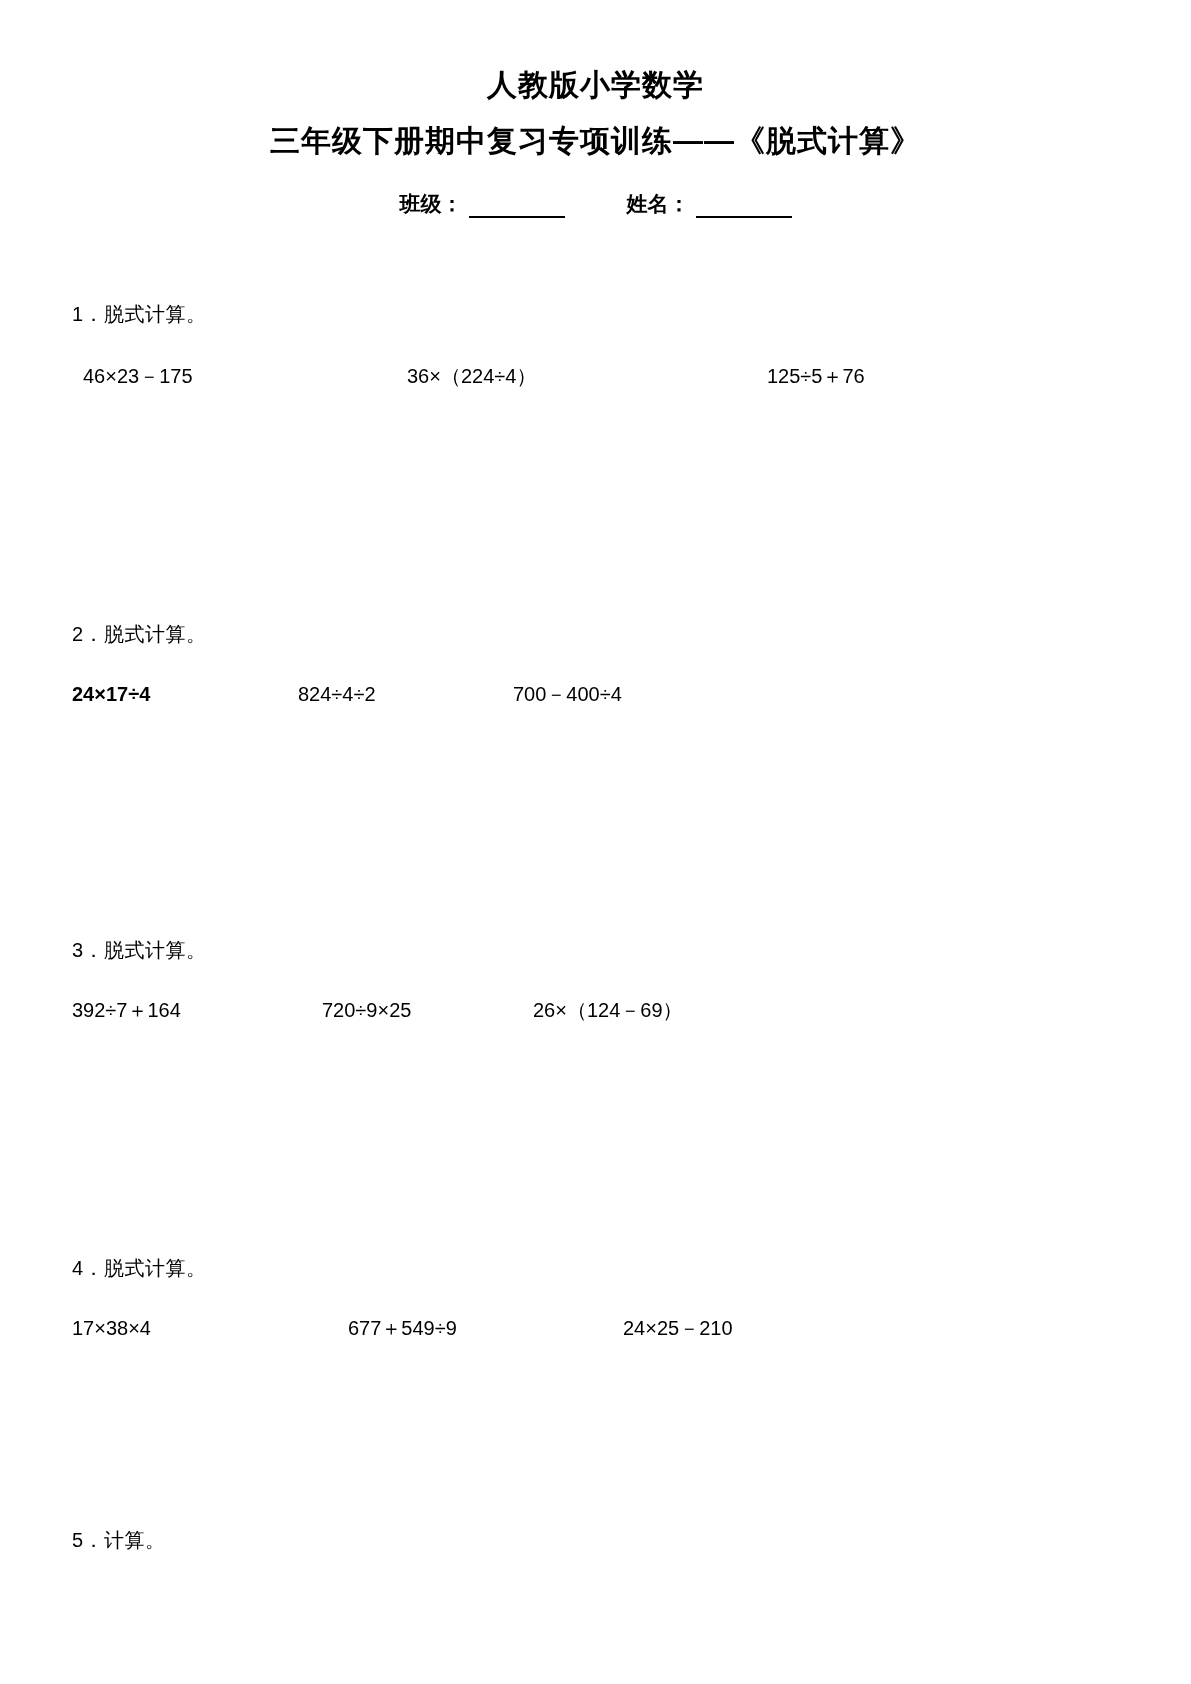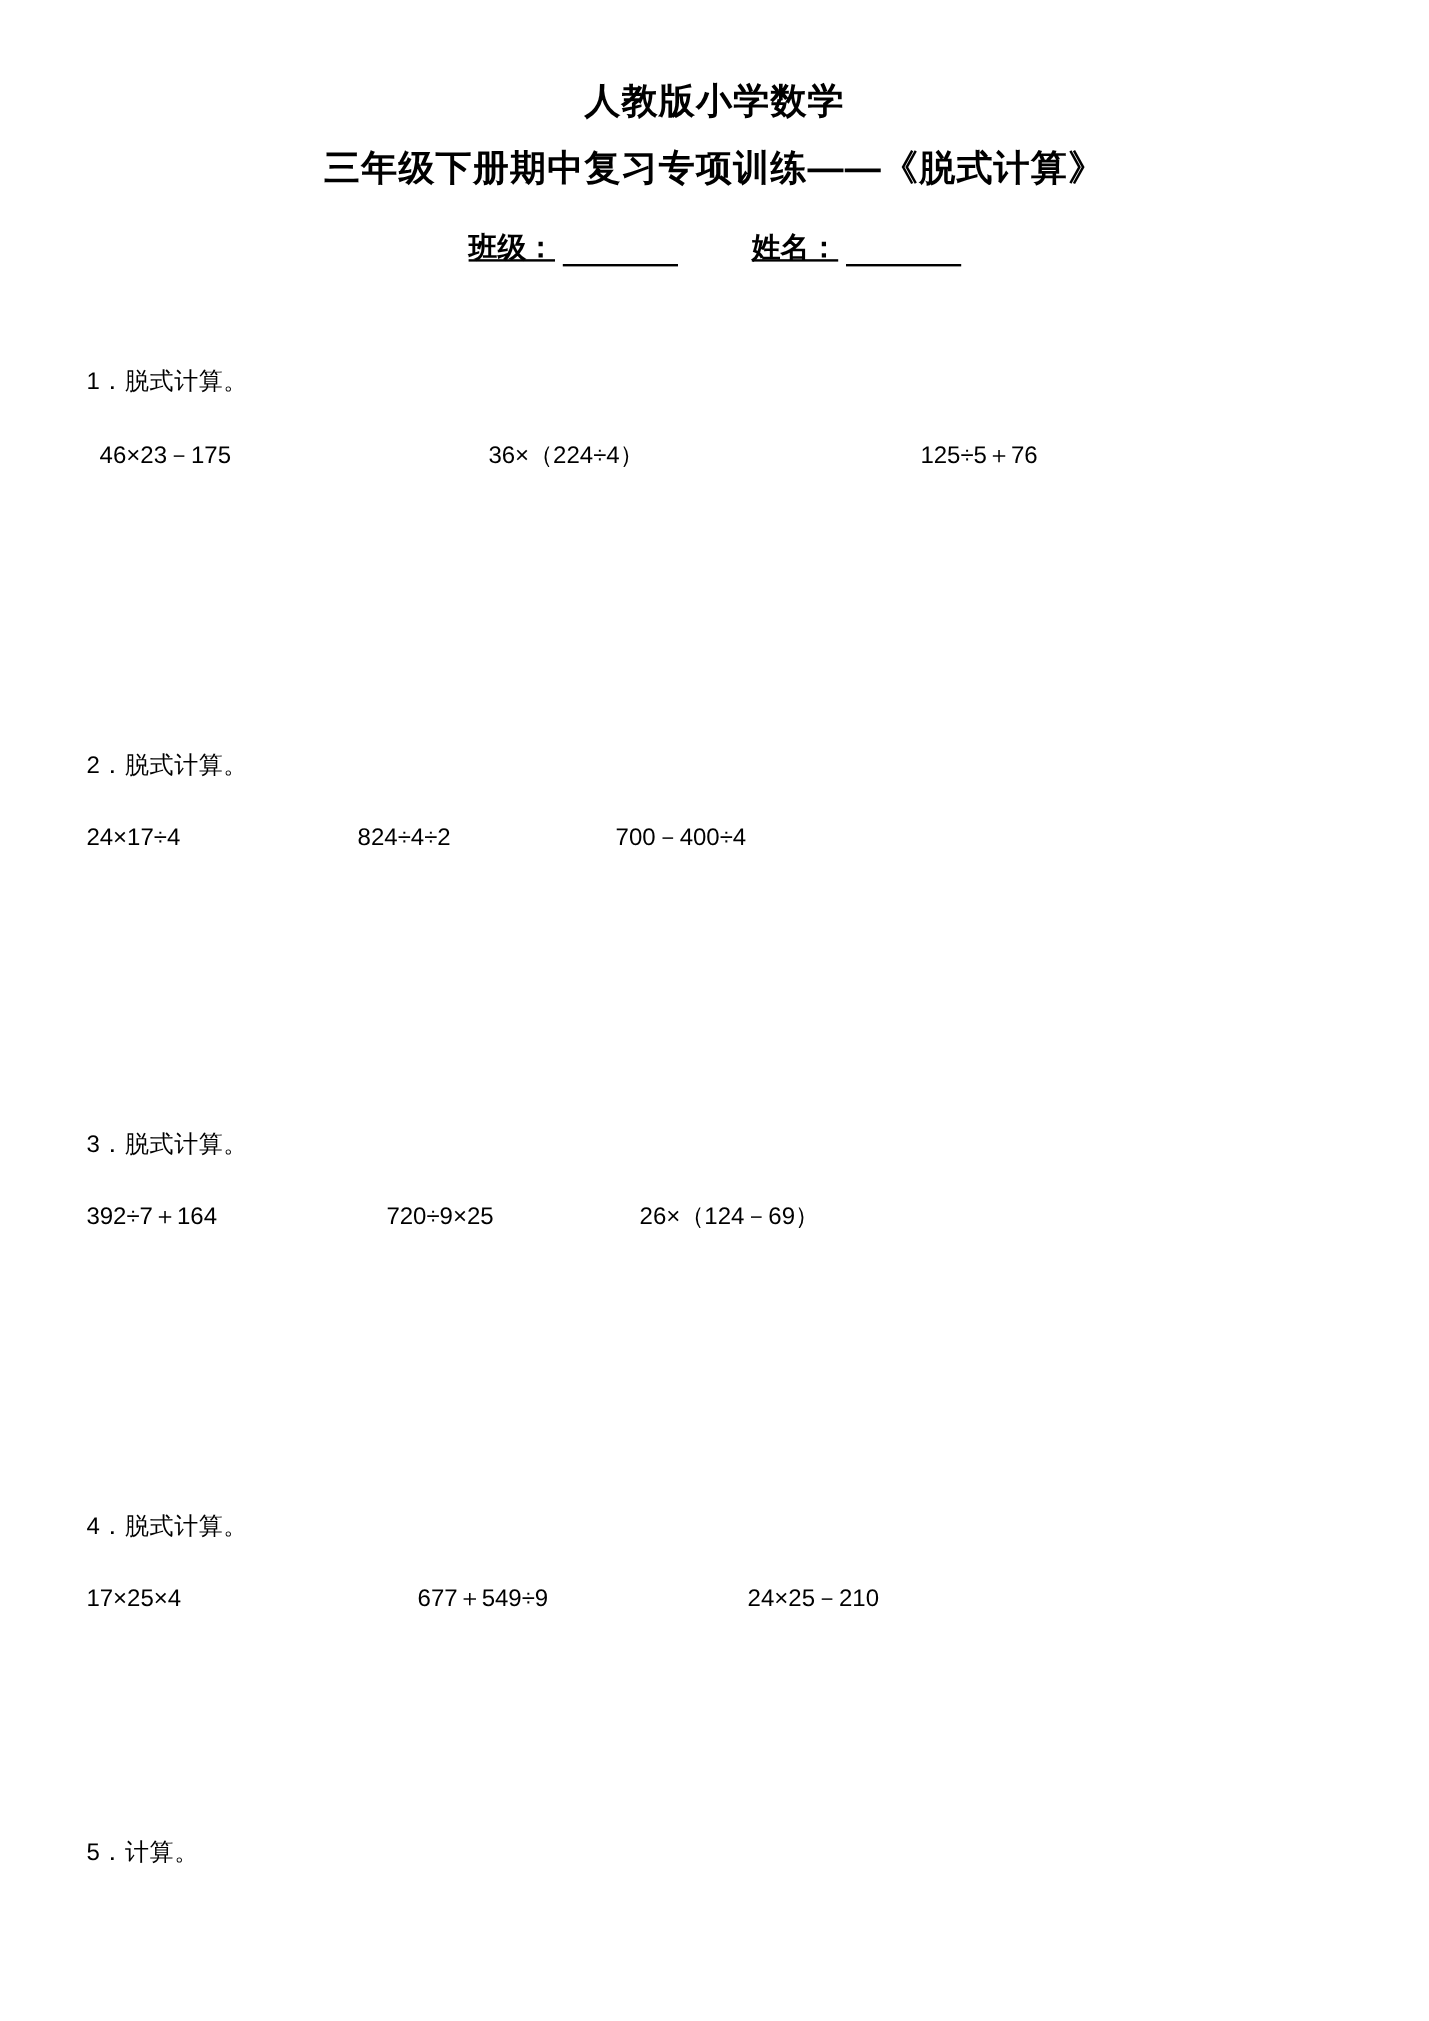--- a/index.html
+++ b/index.html
@@ -36,23 +36,22 @@
     font-size: 30px;
     font-weight: bold;
     letter-spacing: 1px;
     line-height: 46px;
   }
   .info-row {
     margin-top: 26px;
     display: flex;
     justify-content: center;
     align-items: flex-start;
-    font-size: 24px;
+    font-size: 21px;
     font-weight: bold;
-    text-decoration: underline;
   }
   .info-field {
     display: flex;
     align-items: flex-end;
   }
   .info-label {
     white-space: nowrap;
   }
   .info-blank {
     display: inline-block;
@@ -121,39 +120,39 @@
     <div class="problem-row">
       <div class="problem" style="left:11px;">46×23－175</div>
       <div class="problem" style="left:335px;">36×（224÷4）</div>
       <div class="problem" style="left:695px;text-align:center;">125÷5＋76</div>
     </div>
   </div>
 
   <div class="section" id="sec2">
     <div class="section-heading">2．脱式计算。</div>
     <div class="problem-row">
-      <div class="problem" style="left:0px;">24×17÷4</div>
+      <div class="problem" style="left:0px;font-weight:bold;">24×17÷4</div>
       <div class="problem" style="left:226px;">824÷4÷2</div>
       <div class="problem" style="left:441px;">700－400÷4</div>
     </div>
   </div>
 
   <div class="section" id="sec3">
     <div class="section-heading">3．脱式计算。</div>
     <div class="problem-row">
       <div class="problem" style="left:0px;">392÷7＋164</div>
       <div class="problem" style="left:250px;">720÷9×25</div>
       <div class="problem" style="left:461px;">26×（124－69）</div>
     </div>
   </div>
 
   <div class="section" id="sec4">
     <div class="section-heading">4．脱式计算。</div>
     <div class="problem-row">
-      <div class="problem" style="left:0px;">17×25×4</div>
+      <div class="problem" style="left:0px;">17×38×4</div>
       <div class="problem" style="left:276px;text-align:center;">677＋549÷9</div>
       <div class="problem" style="left:551px;">24×25－210</div>
     </div>
   </div>
 
   <div class="section" id="sec5">
     <div class="section-heading">5．计算。</div>
   </div>
 
 </div>

